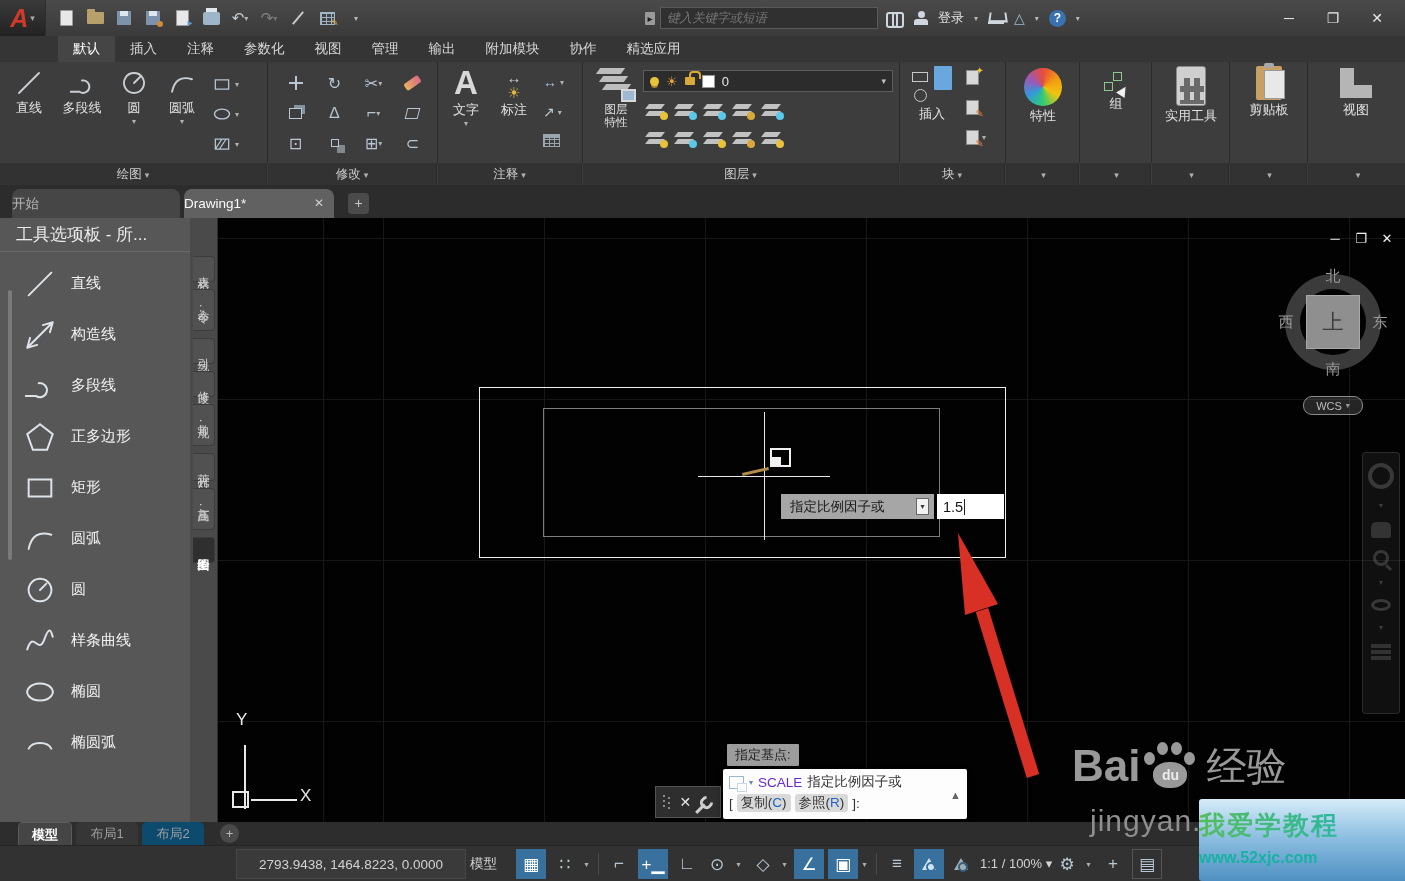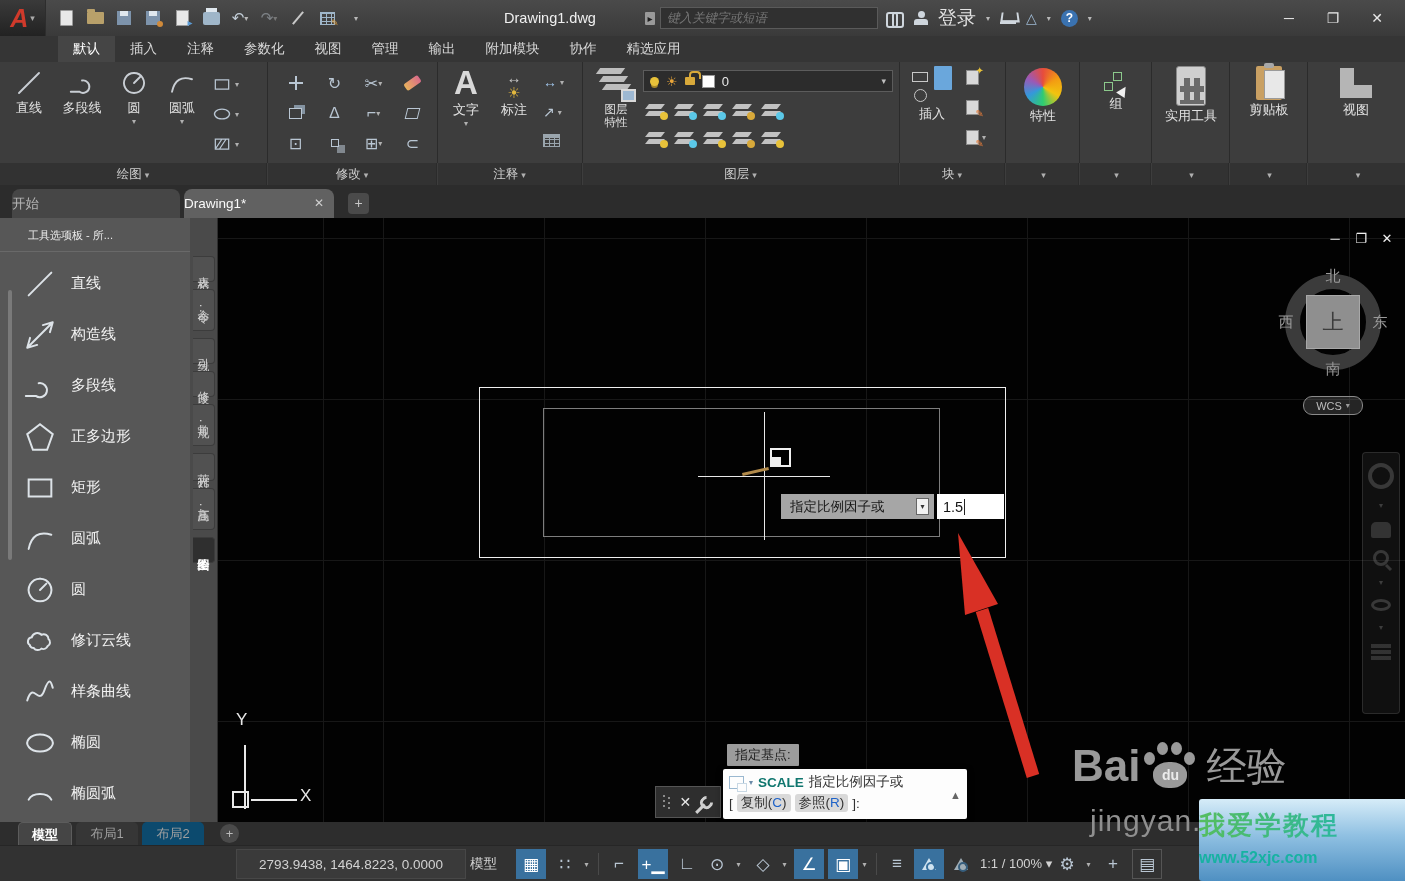--- a/index.html
+++ b/index.html
@@ -30,21 +30,21 @@
 #doctitle{position:absolute;left:440px;top:0;width:220px;height:36px;line-height:36px;text-align:center;font-size:14.5px;color:#f0f0f0}
 #tb-arrow{position:absolute;left:645px;top:12px;color:#222;font-size:10px;color:#1e1e1e;background:#9a9a9a;width:10px;height:13px;line-height:13px;text-align:center;border-radius:1px}
 #searchbox{position:absolute;left:660px;top:7px;width:218px;height:22px;background:#303030;border:1px solid #5a5a5a;color:#9a9a9a;font-style:italic;font-size:12.5px;padding:0 6px;outline:none}
 .tb-icons{position:absolute;left:886px;top:0;height:36px;display:flex;align-items:center;gap:10px}
 .binoc{position:relative;width:18px;height:12px}
 .binoc::before,.binoc::after{content:'';position:absolute;top:0;width:8px;height:12px;border:2px solid #cfd6dd;border-radius:3px}
 .binoc::before{left:0}.binoc::after{right:0}
 .person{position:relative;width:14px;height:14px}
 .person::before{content:'';position:absolute;left:4px;top:0;width:7px;height:7px;background:#cfd6dd;border-radius:50%}
 .person::after{content:'';position:absolute;left:0;top:8px;width:14px;height:6px;background:#cfd6dd;border-radius:3px 3px 0 0}
-#login-label{font-size:19px;color:#e3e3e3}
+#login-label{font-size:13px;color:#e3e3e3}
 .cart{position:relative;width:16px;height:12px;border-bottom:2px solid #cfd6dd}
 .cart::before{content:'';position:absolute;left:1px;top:0;width:14px;height:8px;border:2px solid #cfd6dd;border-top:none;transform:perspective(10px) rotateX(10deg)}
 .a360{color:#9db8d2;font-size:14px}
 .helpq{width:17px;height:17px;border-radius:50%;background:#3a72b0;color:#fff;font-size:12px;font-weight:bold;display:flex;align-items:center;justify-content:center}
 .winbtns{position:absolute;right:6px;top:0;height:36px;display:flex}
 .winbtn{width:44px;height:36px;display:flex;align-items:center;justify-content:center;color:#e8e8e8;font-size:14px}
 
 #ribbontabs{position:absolute;left:0;top:36px;width:1405px;height:26px;background:#353535;display:flex;align-items:flex-end;padding-left:58px;z-index:9}
 .rtab{padding:0 15px;height:26px;line-height:26px;font-size:13.5px;color:#d8d8d8;cursor:default}
 .rtab.active{background:#454545;color:#fff}
@@ -111,21 +111,21 @@
 
 #filetabs{position:absolute;left:0;top:185px;width:1405px;height:33px;background:#2c2c2c;z-index:7}
 .ftab{position:absolute;top:4px;height:29px;line-height:29px;text-align:left;font-size:13.5px;border-radius:8px 8px 0 0}
 #ftab-start{left:12px;width:168px;background:#464646;color:#b5b5b5}
 #ftab-doc{left:184px;width:150px;background:#616161;color:#fafafa}
 #ftab-doc .x{position:absolute;right:10px;top:0;color:#cfcfcf;font-size:12px}
 #ftab-plus{position:absolute;left:348px;top:8px;width:21px;height:21px;background:#4a4a4a;border-radius:4px;color:#c8c8c8;text-align:center;line-height:21px;font-size:14px}
 
 #main{position:absolute;left:0;top:218px;width:1405px;height:604px}
 #palette{position:absolute;left:0;top:0;width:190px;height:604px;background:#575757}
-#pal-title{position:absolute;left:0;top:0;width:190px;height:34px;line-height:34px;padding-left:28px;font-size:11px;color:#ececec;border-bottom:1px solid #696969}
+#pal-title{position:absolute;left:0;top:0;width:190px;height:34px;line-height:34px;padding-left:16px;font-size:17px;color:#ececec;border-bottom:1px solid #696969}
 #pal-scroll{position:absolute;left:8px;top:72px;width:4px;height:270px;background:#7a7a7a;border-radius:2px}
 #pal-items{position:absolute;left:0;top:40px;width:190px}
 .pal-item{height:51px;display:flex;align-items:center;gap:13px;padding-left:22px}
 .pal-icon{width:36px;height:36px;display:flex;align-items:center;justify-content:center}
 .pal-icon svg{stroke:#dde3e8;fill:none;stroke-width:1.4;stroke-linecap:round}
 .pal-label{font-size:15px;color:#f2f2f2}
 #sidetabs{position:absolute;left:190px;top:0;width:28px;height:604px;background:#4a4a4a;border-right:1px solid #2e2e2e;display:flex;flex-direction:column;align-items:center;padding-top:38px;gap:7px}
 .side-tab{writing-mode:vertical-rl;font-size:12px;color:#cfcfcf;background:#515151;border:1px solid #3c3c3c;border-left:none;border-radius:0 4px 4px 0;padding:10px 2px;letter-spacing:2px;white-space:nowrap}
 .side-tab.active{background:#2f2f2f;color:#ffffff;font-weight:bold}
 
@@ -145,21 +145,21 @@
 #floattb{position:absolute;left:437px;top:568px;width:66px;height:32px;background:#2e2e2e;border:1px solid #555;display:flex;align-items:center;gap:9px;padding:0 7px}
 .dots{width:8px;height:14px;background:repeating-linear-gradient(#8a8a8a 0 2px,transparent 2px 5px),repeating-linear-gradient(#8a8a8a 0 2px,transparent 2px 5px);background-size:2px 14px;background-position:0 0,5px 2px;background-repeat:repeat-y}
 #floattb .x{color:#e8e8e8;font-size:14px;font-weight:bold}
 .wrench{width:13px;height:13px;border:3px solid #cfcfcf;border-radius:50%;border-top-color:transparent;transform:rotate(45deg);position:relative}
 .wrench::after{content:'';position:absolute;left:2px;top:6px;width:3px;height:12px;background:#cfcfcf}
 #cmdbox{position:absolute;left:505px;top:551px;width:244px;height:50px;background:#fdfdfd;border-radius:2px;box-shadow:0 2px 6px rgba(0,0,0,.6);padding:4px 8px 4px 6px;color:#333}
 .cmdline1{display:flex;align-items:center;gap:5px;font-size:13.5px}
 .cmdsq{width:15px;height:13px;border:1.5px solid #9ab8d0;position:relative}
 .cmdsq::after{content:'';position:absolute;right:-4px;bottom:-4px;width:8px;height:7px;background:#fdfdfd;border:1.5px solid #c8d8e4}
 .cmddd{color:#6a8aa8;font-size:8px}
-.cmdname{font-weight:bold;color:#0f766e}
+.cmdname{font-weight:normal;color:#6d28d9}
 .cmdline2{display:flex;align-items:center;gap:4px;font-size:13.5px;margin-top:3px}
 .chip{background:#d9d9d9;border-radius:3px;padding:0 4px;color:#333}
 .key{color:#1e62c8}
 .cmdup{position:absolute;right:6px;top:20px;color:#666;font-size:11px}
 #redarrow{position:absolute;left:700px;top:296px;width:140px;height:290px;z-index:26}
 
 .vc-ring{position:absolute;left:1067px;top:56px;width:96px;height:96px;border-radius:50%;border:15px solid #3b3b3b}
 .vc-face{position:absolute;left:1088px;top:77px;width:54px;height:54px;background:#8f8f8f;border:1px solid #a8a8a8;color:#3c3c3c;font-size:21px;display:flex;align-items:center;justify-content:center}
 .vc-dir{position:absolute;color:#9a9a9a;font-size:15px;transform:translate(-50%,-50%)}
 .wcs{position:absolute;left:1085px;top:178px;width:60px;height:19px;border:1px solid #8a8a8a;border-radius:9px;background:rgba(120,120,120,.30);color:#bdbdbd;font-size:11px;display:flex;align-items:center;justify-content:center;gap:4px}
@@ -248,21 +248,20 @@
     <span class="qicon">
         <span class="i-slash"></span>
       </span>
     <span class="qicon">
         <span class="i-sheet"></span>
       </span>
     <span class="qicon">
         <span class="sm-dd">▾</span>
       </span>
   </div>
-  <div id="doctitle">Drawing1.dwg</div>
   <div id="tb-arrow">▸</div>
   <input id="searchbox" placeholder="键入关键字或短语" style="">
   <div class="tb-icons">
     <span class="binoc"></span>
     <span class="person"></span>
     <span id="login-label">登录</span>
     <span class="sm-dd">▾</span>
     <span class="cart"></span>
     <span class="a360">△</span>
     <span class="sm-dd">▾</span>
@@ -598,28 +597,20 @@
           </span>
       <span class="pal-label">圆弧</span>
     </div>
         <div class="pal-item">
       <span class="pal-icon">
             <svg width="34" height="34" viewBox="0 0 24 24">
               <path d="M12 4 a8 8 0 1 0 0.02 0 M12 12 L16.5 7.5"></path>
             </svg>
           </span>
       <span class="pal-label">圆</span>
-    </div>
-        <div class="pal-item">
-      <span class="pal-icon">
-            <svg width="34" height="34" viewBox="0 0 24 24">
-              <path d="M5 15 a3 3 0 0 1 1.2 -5.6 A4 4 0 0 1 13 7.6 a3.4 3.4 0 0 1 5 3 a3 3 0 0 1 -0.6 5 a3.4 3.4 0 0 1 -4.4 1.8 a3.6 3.6 0 0 1 -5.4 -0.4 a3 3 0 0 1 -2.6 -1.4 Z"></path>
-            </svg>
-          </span>
-      <span class="pal-label">修订云线</span>
     </div>
         <div class="pal-item">
       <span class="pal-icon">
             <svg width="34" height="34" viewBox="0 0 24 24">
               <path d="M3 18 C7 4 11 22 15 11 S20 6 21 9"></path>
             </svg>
           </span>
       <span class="pal-label">样条曲线</span>
     </div>
         <div class="pal-item">

